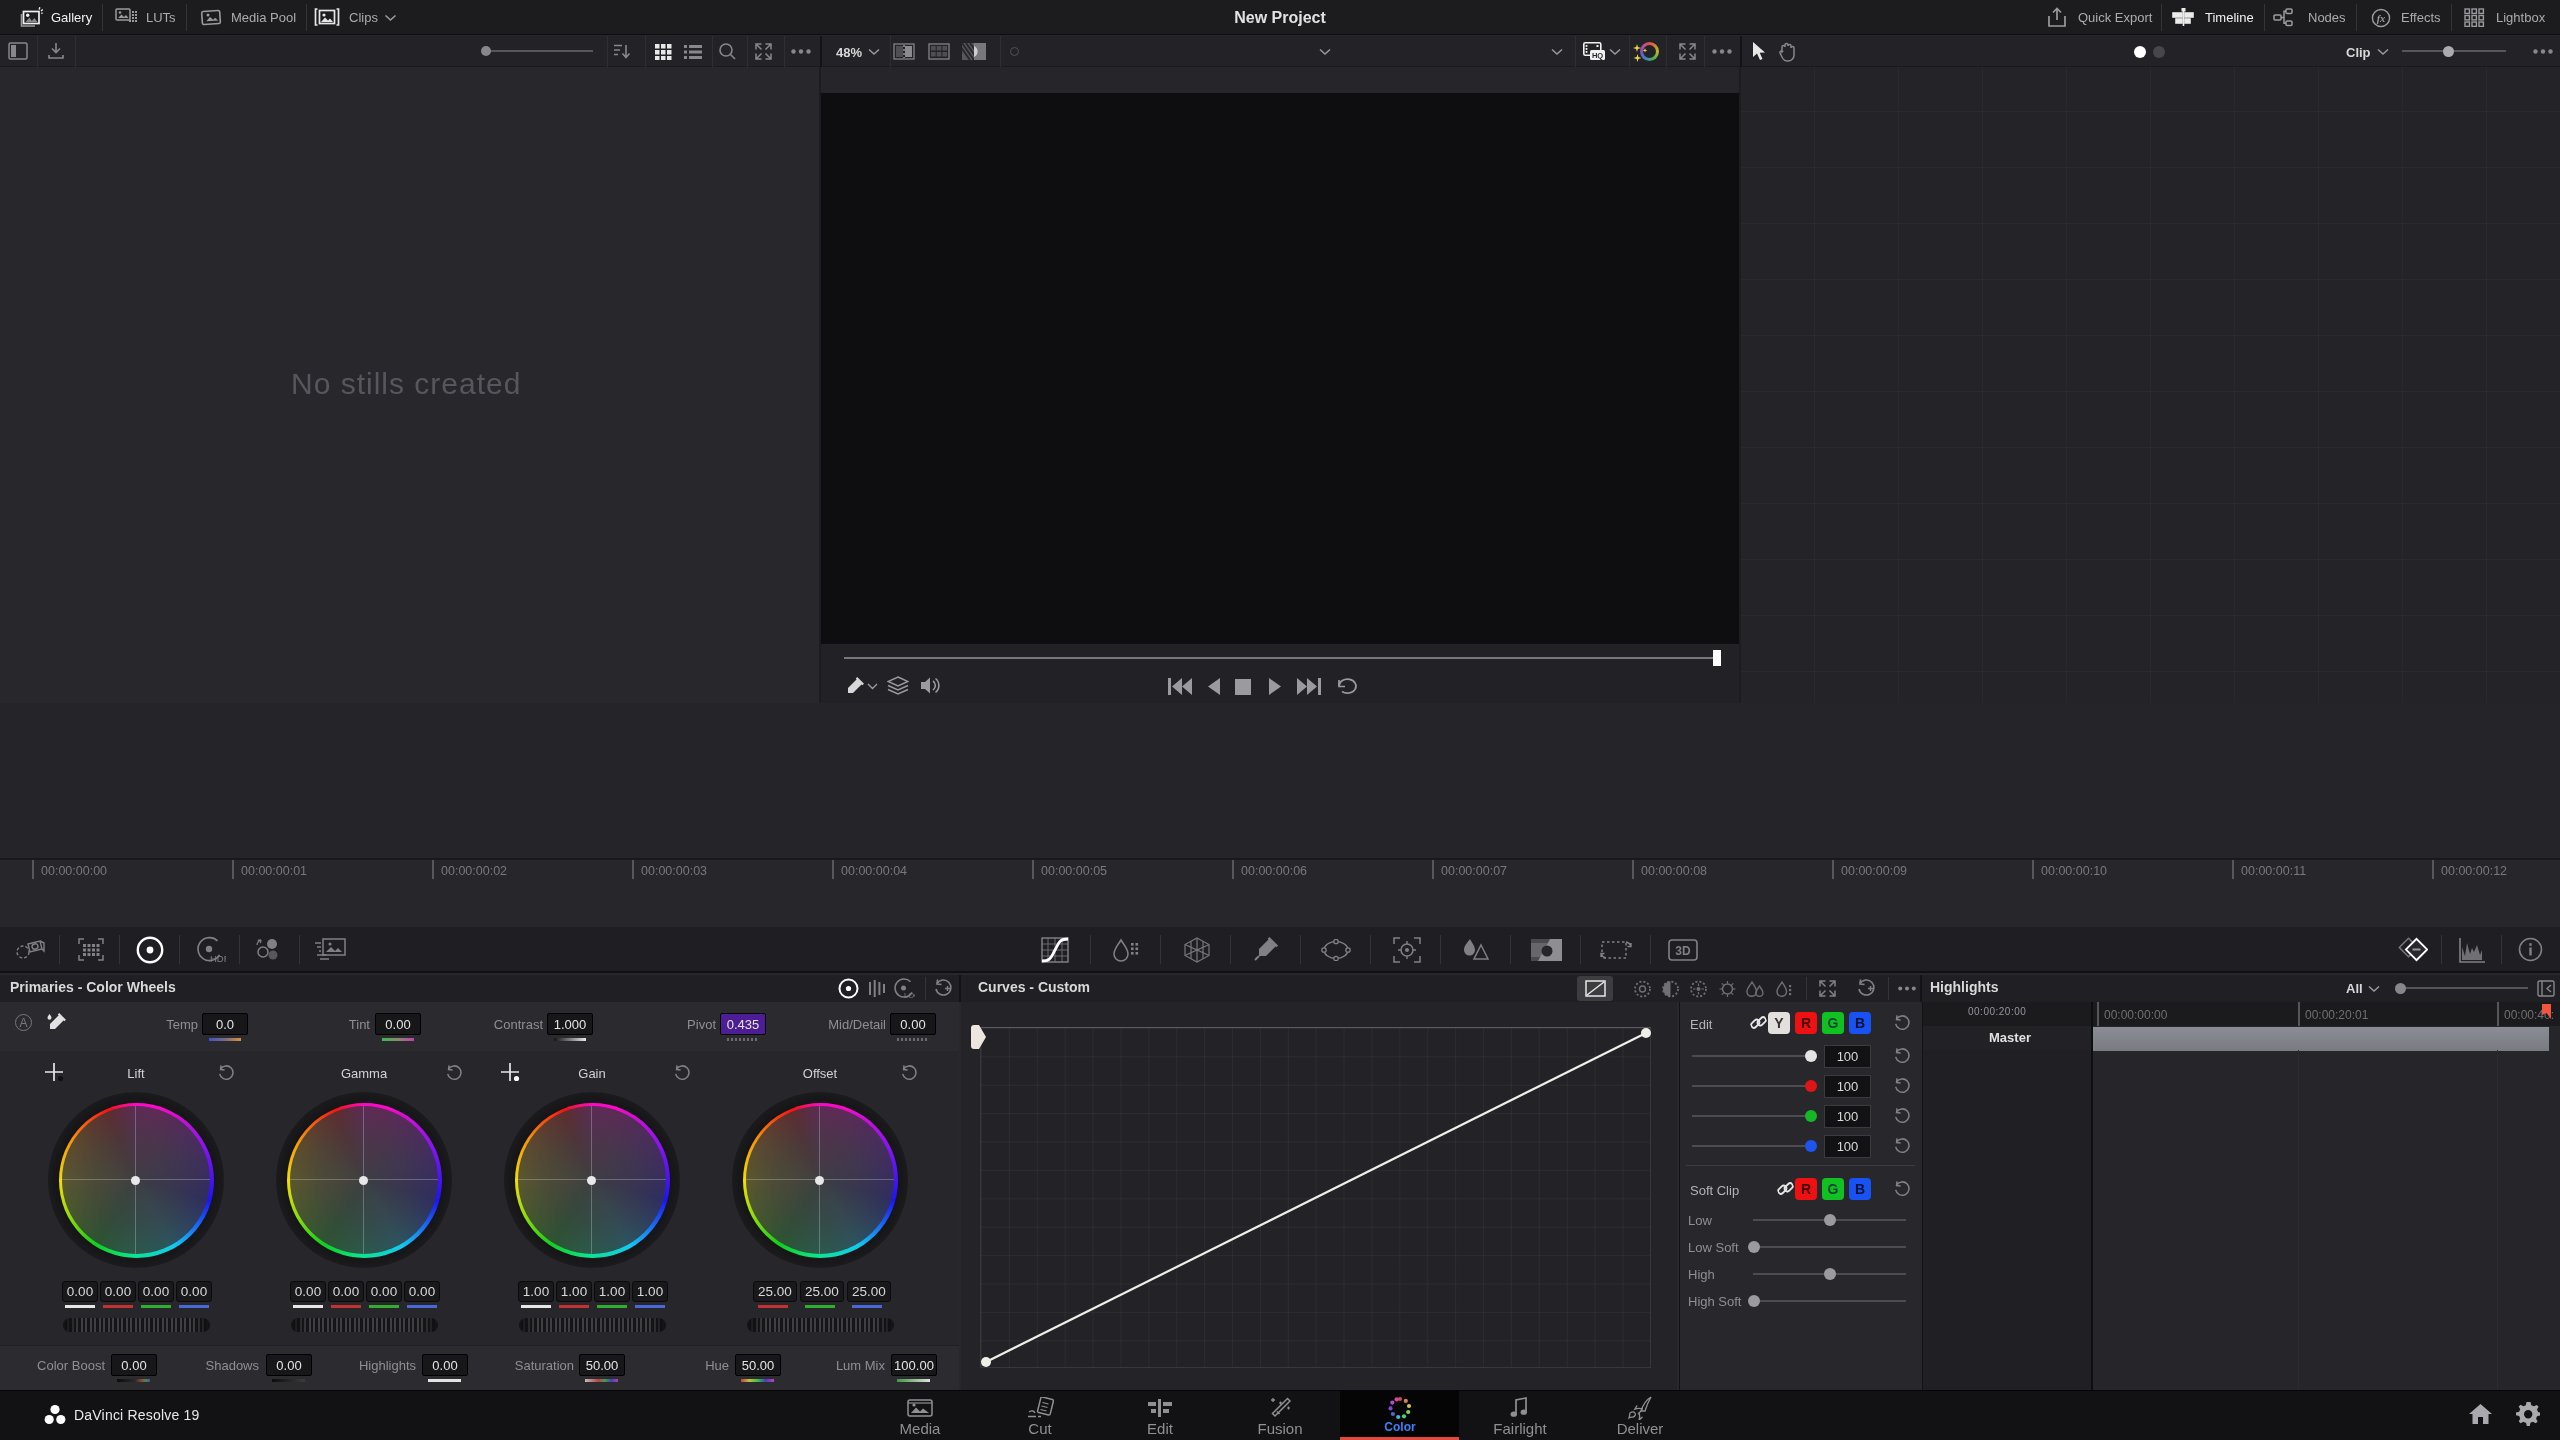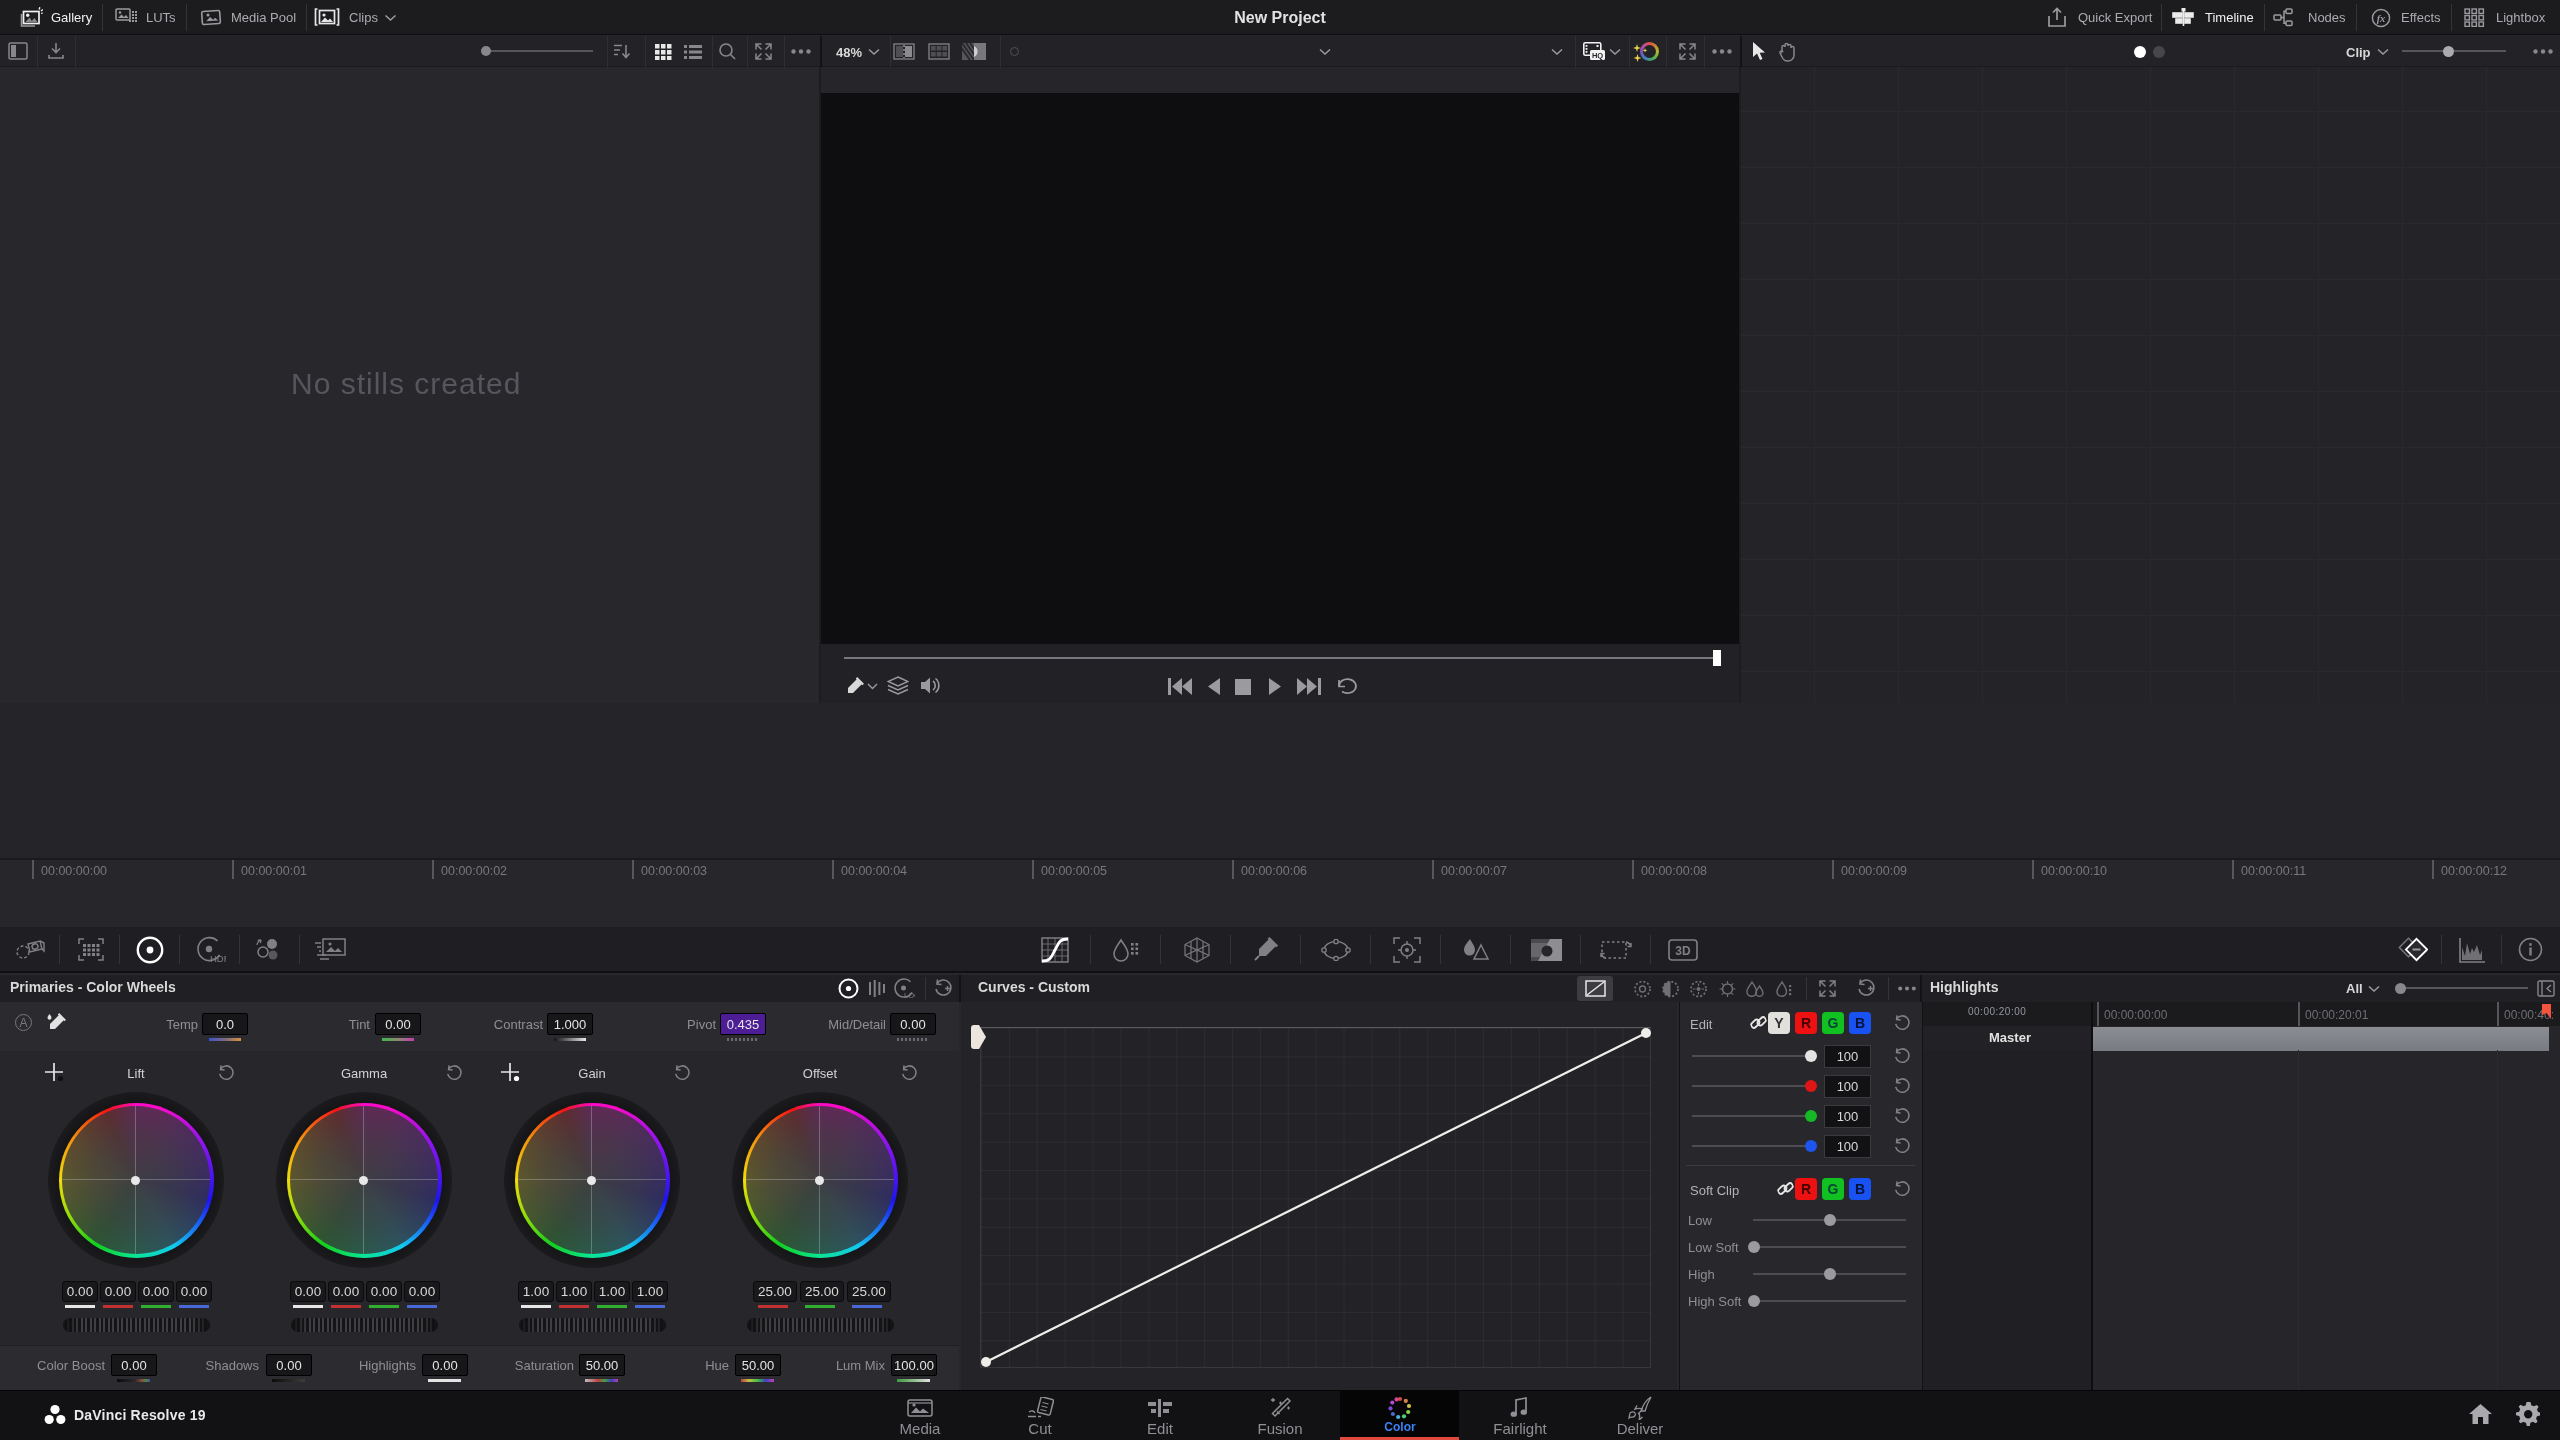--- a/index.html
+++ b/index.html
@@ -892,21 +892,21 @@
     <div class="abs" style="left:375px;top:48px;width:1px;height:340px;background:#2b2b30;"></div>
     <div class="abs" style="left:574px;top:48px;width:1px;height:340px;background:#2b2b30;"></div>
   </div>
 
   <div class="abs" id="bottombar" style="left:0;top:1390px;width:2560px;height:50px;background:#121214;border-top:1px solid #060607;">
     <svg class="ic" style="left:42px;top:11px" width="26" height="26" viewBox="0 0 26 26">
       <circle cx="13" cy="7.5" r="4.6" fill="#ffffff"></circle>
       <circle cx="7.2" cy="17.5" r="4.6" fill="#ffffff"></circle>
       <circle cx="18.8" cy="17.5" r="4.6" fill="#ffffff"></circle>
     </svg>
-    <div class="txt" style="left:74px;top:16px;font-size:14px;font-weight:bold;color:#e9e9e9;letter-spacing:0.2px;">DaVinci Resolve 19</div>
+    <div class="txt" style="left:74px;top:16px;font-size:14px;font-weight:normal;color:#e9e9e9;letter-spacing:0.2px;">DaVinci Resolve 19</div>
 
     <svg class="ic" style="left:907px;top:6px" width="26" height="22" viewBox="0 0 26 22">
       <rect x="1" y="3" width="24" height="16" rx="2" fill="none" stroke="#8f8f94" stroke-width="1.5"></rect>
       <circle cx="7" cy="8" r="1.6" fill="#8f8f94"></circle>
       <path d="M4 16 L9 10.5 L13 14.5 L16 11.5 L22 16 Z" fill="#8f8f94"></path>
       <path d="M1 6 L25 6" stroke="#8f8f94" stroke-width="1.2"></path>
     </svg>
     <div class="txt" style="left:920px;top:29px;transform:translateX(-50%);font-size:15px;color:#8f8f94;">Media</div>
     <svg class="ic" style="left:1026px;top:6px" width="28" height="22" viewBox="0 0 28 22">
       <g stroke="#8f8f94" stroke-width="1.5" fill="none">

